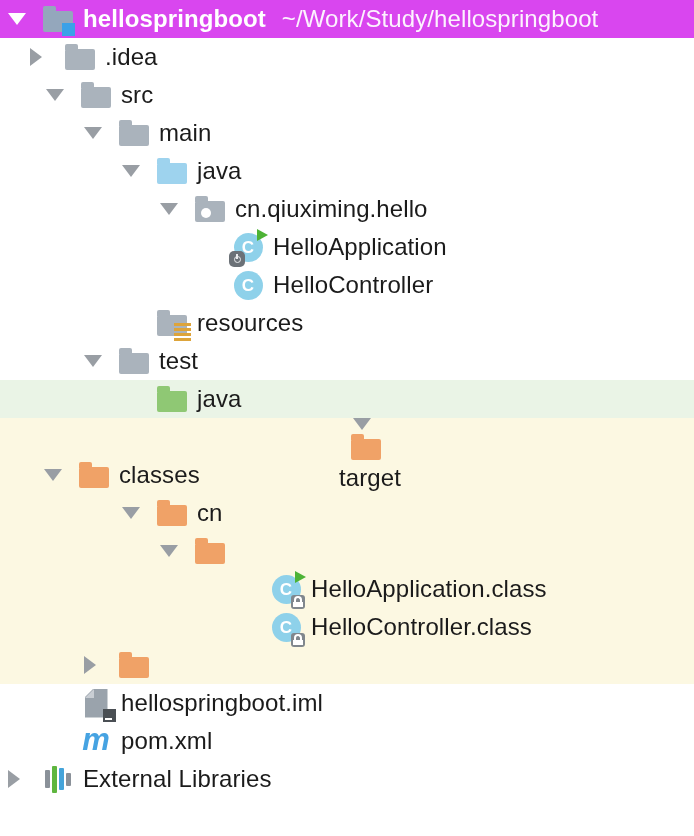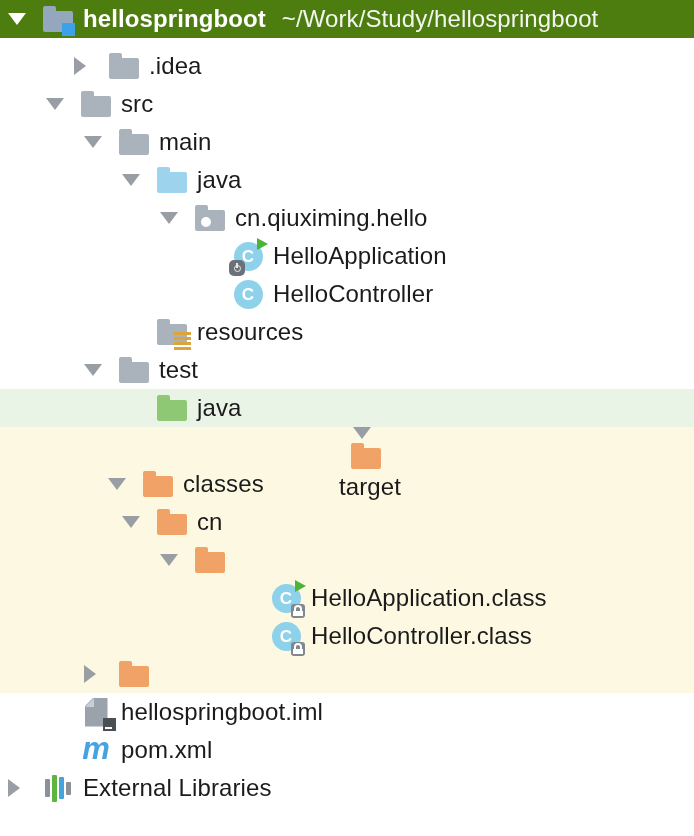--- a/index.html
+++ b/index.html
@@ -3,21 +3,21 @@
 <meta charset="utf-8">
 <style>
   html,body{margin:0;padding:0;}
   body{
     width:694px;height:836px;overflow:hidden;background:#ffffff;
     font-family:"Liberation Sans",sans-serif;color:#1b1b1b;
     -webkit-font-smoothing:antialiased;
   }
   .tree{width:694px;}
   .row{display:flex;align-items:center;height:38px;white-space:nowrap;}
-  .row.selected{background:#4d7c0f;color:#ffffff;}
+  .row.selected{background:#d946ef;color:#ffffff;}
   .row.bg-green{background:#eaf4e6;}
   .row.bg-yellow{background:#fcf8e2;}
 
   
   .slot-arrow{width:34px;flex:none;display:flex;align-items:center;}
   .arr-down{width:0;height:0;border-left:9px solid transparent;border-right:9px solid transparent;border-top:12px solid #999ea4;}
   .arr-right{width:0;height:0;border-top:9px solid transparent;border-bottom:9px solid transparent;border-left:12px solid #999ea4;}
   .selected .arr-down{border-top-color:#ffffff;}
 
   
@@ -82,21 +82,21 @@
         <span class="arr-down"></span>
       </span>
       <span class="slot-icon">
         <span class="folder f-proj">
           <span class="proj-badge"></span>
         </span>
       </span>
       <span class="label bold">hellospringboot</span>
       <span class="label path">~/Work/Study/hellospringboot</span>
     </div>
-    <div class="row" style="padding-left: 74px; margin-top: 9px;">
+    <div class="row" style="padding-left: 30px;">
       <span class="slot-arrow">
         <span class="arr-right"></span>
       </span>
       <span class="slot-icon">
         <span class="folder f-gray"></span>
       </span>
       <span class="label">.idea</span>
     </div>
     <div class="row" style="padding-left: 46px;">
       <span class="slot-arrow">
@@ -183,21 +183,21 @@
     </div>
     <div class="row bg-yellow" style="padding-left: 46px; flex-direction: column;">
       <span class="slot-arrow">
         <span class="arr-down"></span>
       </span>
       <span class="slot-icon">
         <span class="folder f-orange"></span>
       </span>
       <span class="label">target</span>
     </div>
-    <div class="row bg-yellow" style="padding-left: 108px; align-items: center;">
+    <div class="row bg-yellow" style="padding-left: 44px; align-items: center;">
       <span class="slot-arrow">
         <span class="arr-down"></span>
       </span>
       <span class="slot-icon">
         <span class="folder f-orange"></span>
       </span>
       <span class="label">classes</span>
     </div>
     <div class="row bg-yellow" style="padding-left: 122px;">
       <span class="slot-arrow">

